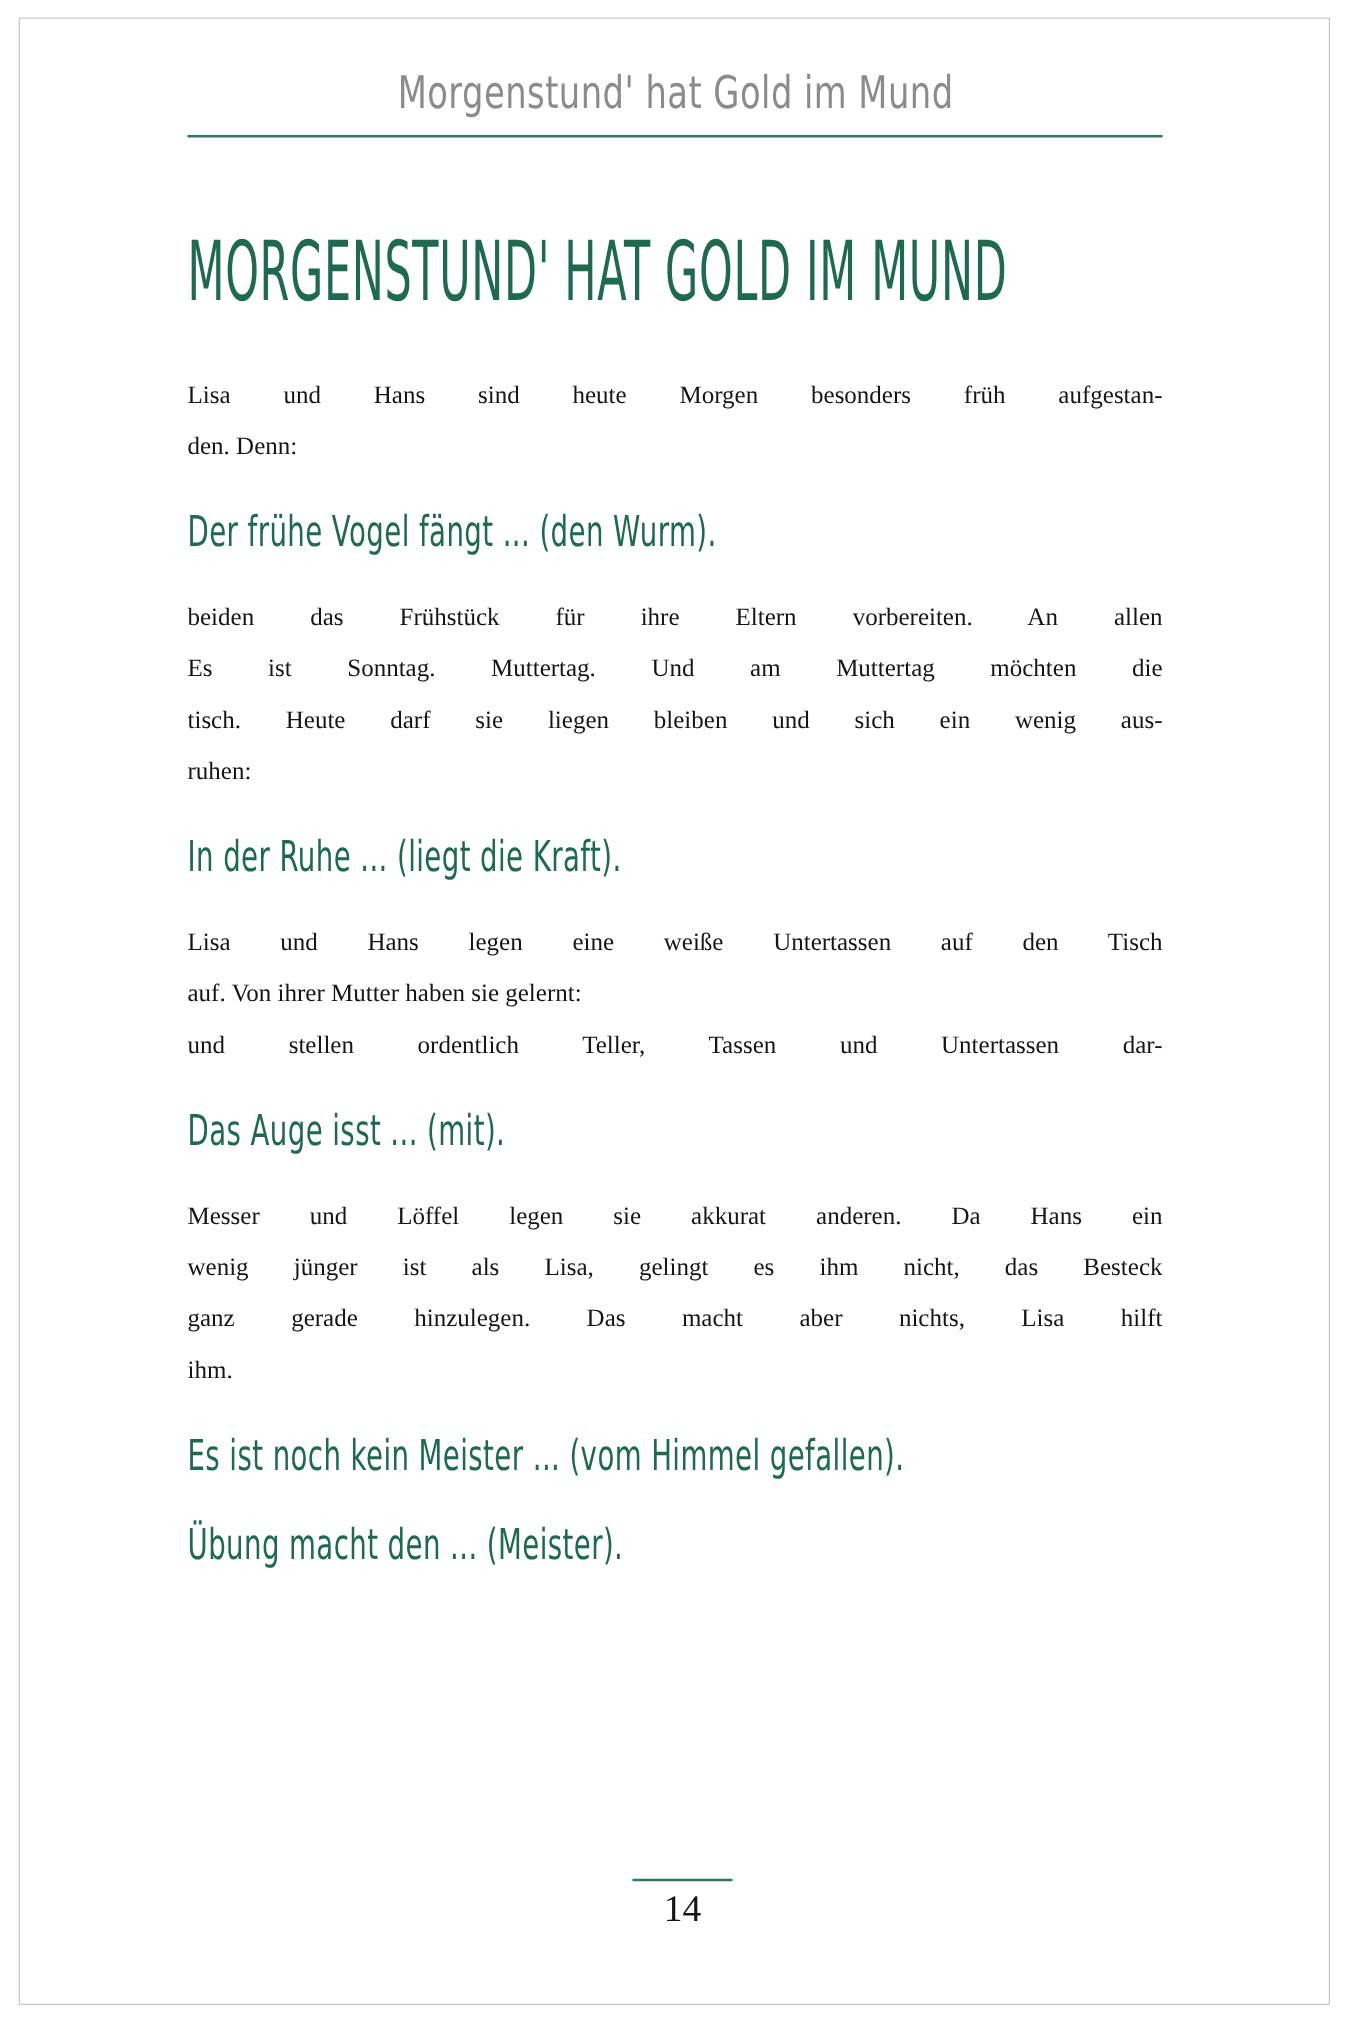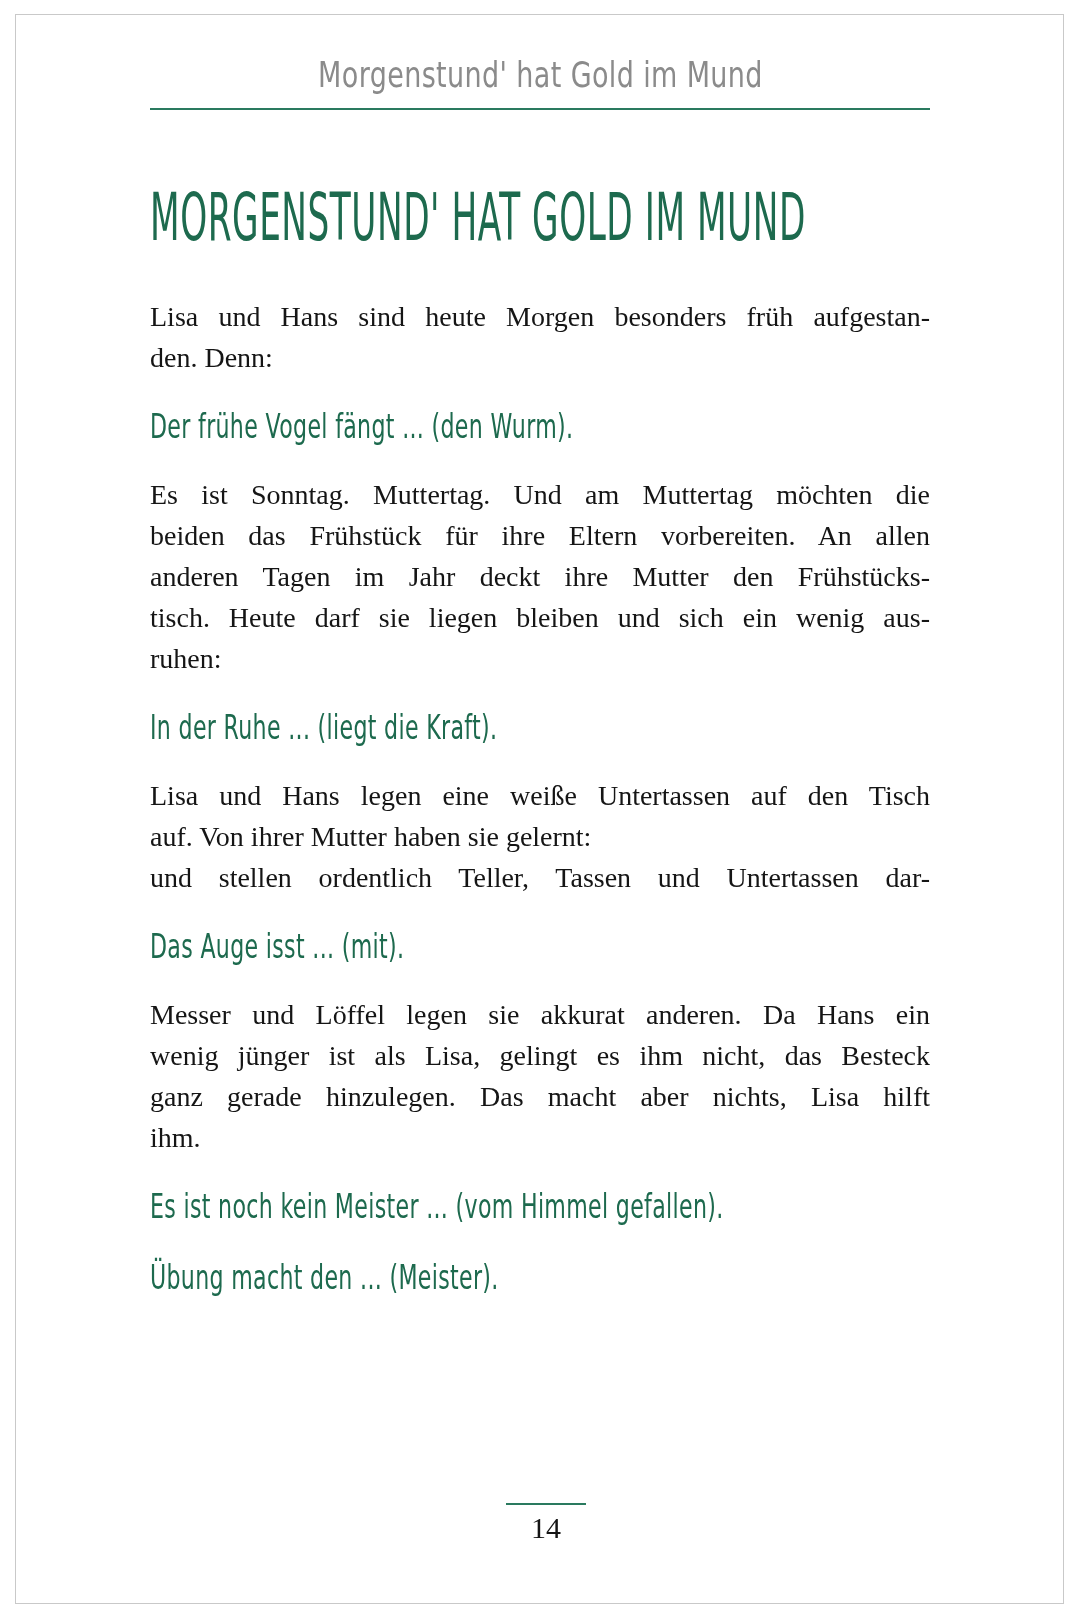--- a/index.html
+++ b/index.html
@@ -61,21 +61,21 @@
   .chapter-title .hand {
     font-size: 66px;
     line-height: 60px;
     color: var(--green-text);
     transform: scaleX(0.52);
     transform-origin: left center;
     letter-spacing: 1px;
   }
   #blocks { margin-top: 48px; }
   .paragraph {
-    font-size: 28px;
+    font-size: 20px;
     line-height: 41px;
     color: var(--body-text);
     margin: 0 0 25px 0;
   }
   .paragraph .line {
     text-align: justify;
     text-align-last: justify;
   }
   .paragraph .line.last {
     text-align-last: left;
@@ -127,23 +127,22 @@
   <h1 class="chapter-title">
     <span class="hand">MORGENSTUND' HAT GOLD IM MUND</span>
   </h1>
   <div id="blocks">
       <div class="paragraph">
         <div class="line">Lisa und Hans sind heute Morgen besonders früh aufgestan-</div>
         <div class="line last">den. Denn:</div>
       </div>
       <div class="proverb"><span class="hand">Der frühe Vogel fängt ... (den Wurm).</span></div>
       <div class="paragraph">
+        <div class="line">beiden das Frühstück für ihre Eltern vorbereiten. An allen</div>
         <div class="line">Es ist Sonntag. Muttertag. Und am Muttertag möchten die</div>
-        <div class="line">beiden das Frühstück für ihre Eltern vorbereiten. An allen</div>
-        <div class="line">anderen Tagen im Jahr deckt ihre Mutter den Frühstücks-</div>
         <div class="line">tisch. Heute darf sie liegen bleiben und sich ein wenig aus-</div>
         <div class="line last">ruhen:</div>
       </div>
       <div class="proverb"><span class="hand">In der Ruhe ... (liegt die Kraft).</span></div>
       <div class="paragraph">
         <div class="line">Lisa und Hans legen eine weiße Untertassen auf den Tisch</div>
         <div class="line last">auf. Von ihrer Mutter haben sie gelernt:</div>
         <div class="line">und stellen ordentlich Teller, Tassen und Untertassen dar-</div>
       </div>
       <div class="proverb"><span class="hand">Das Auge isst ... (mit).</span></div>

